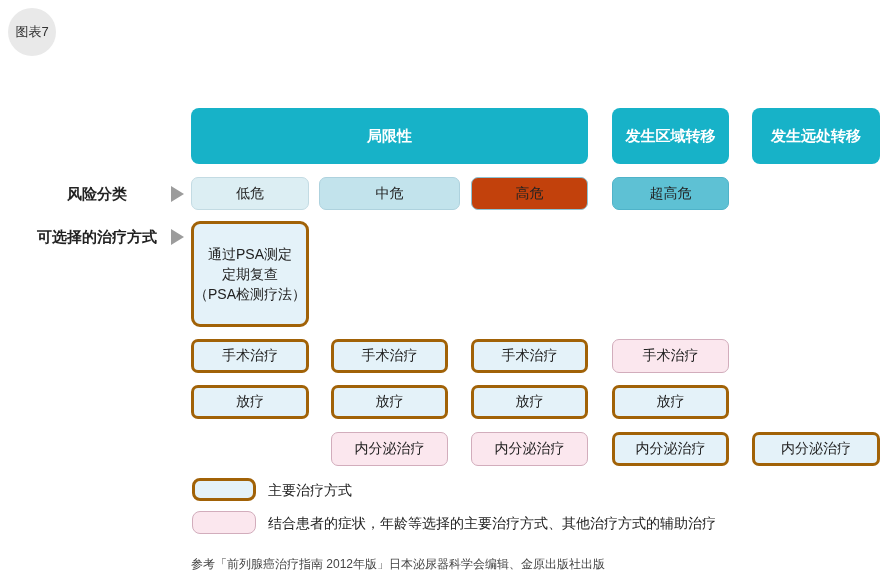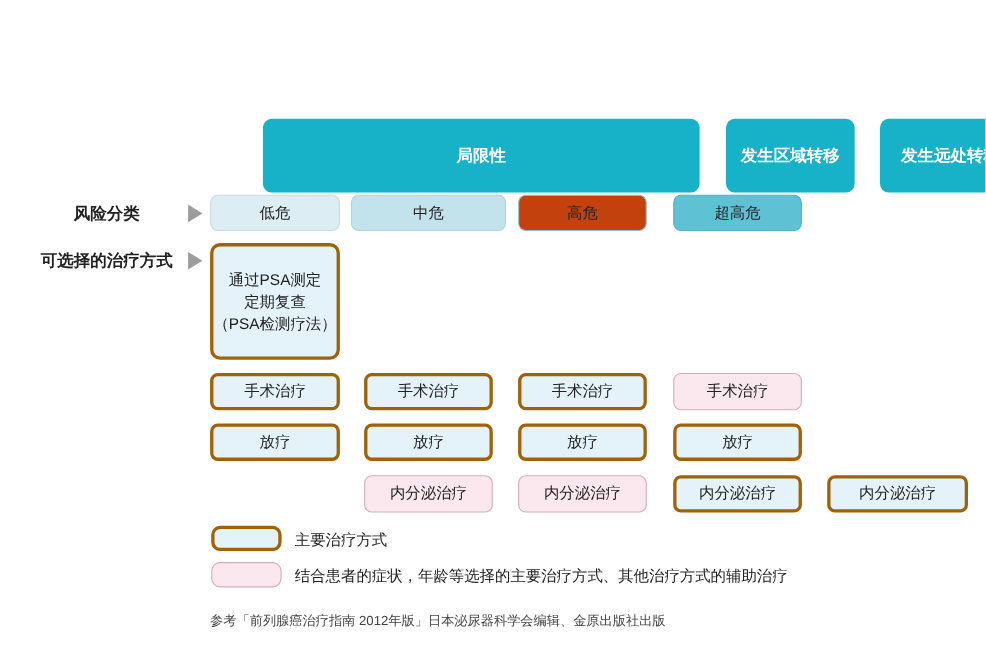--- a/index.html
+++ b/index.html
@@ -34,21 +34,21 @@
     text-align: center;
     border-radius: 7px;
     font-size: 14px; color: #222;
   }
 
   
   .hdr {
     background: #17b2c8;
     color: #ffffff; font-weight: 700; font-size: 15px;
     border-radius: 8px;
-    top: 108px; height: 67px; margin-left: 48px;
+    top: 108px; height: 56px;
   }
   .hdr-localized { left: 191px; width: 397px; }
   .hdr-regional  { left: 612px; width: 117px; }
   .hdr-distant   { left: 752px; width: 128px; }
 
   
   .risk { top: 177px; height: 33px; font-weight: 400; }
   .risk-1 { left: 191px; width: 118px; background: #dceef3; border: 1px solid #c3dbe3; }
   .risk-2 { left: 319px; width: 141px; background: #c2e3ec; border: 1px solid #aed2de; }
   .risk-3 { left: 471px; width: 117px; background: #c2410c; border: 1px solid #8cc3d4; }
@@ -110,20 +110,21 @@
   .footnote {
     position: absolute; left: 191px; top: 556px;
     font-size: 12px; color: #444;
   }
 </style>
 </head>
 <body>
 
 <div class="stage">
 
+  <div class="fig-badge">图表7</div>
 
   <div class="cell hdr hdr-localized">局限性</div>
   <div class="cell hdr hdr-regional">发生区域转移</div>
   <div class="cell hdr hdr-distant">发生远处转移</div>
 
   <div class="row-label label-risk">风险分类</div>
   <div class="arrow arrow-risk"></div>
   <div class="row-label label-treatment">可选择的治疗方式</div>
   <div class="arrow arrow-treatment"></div>
 

